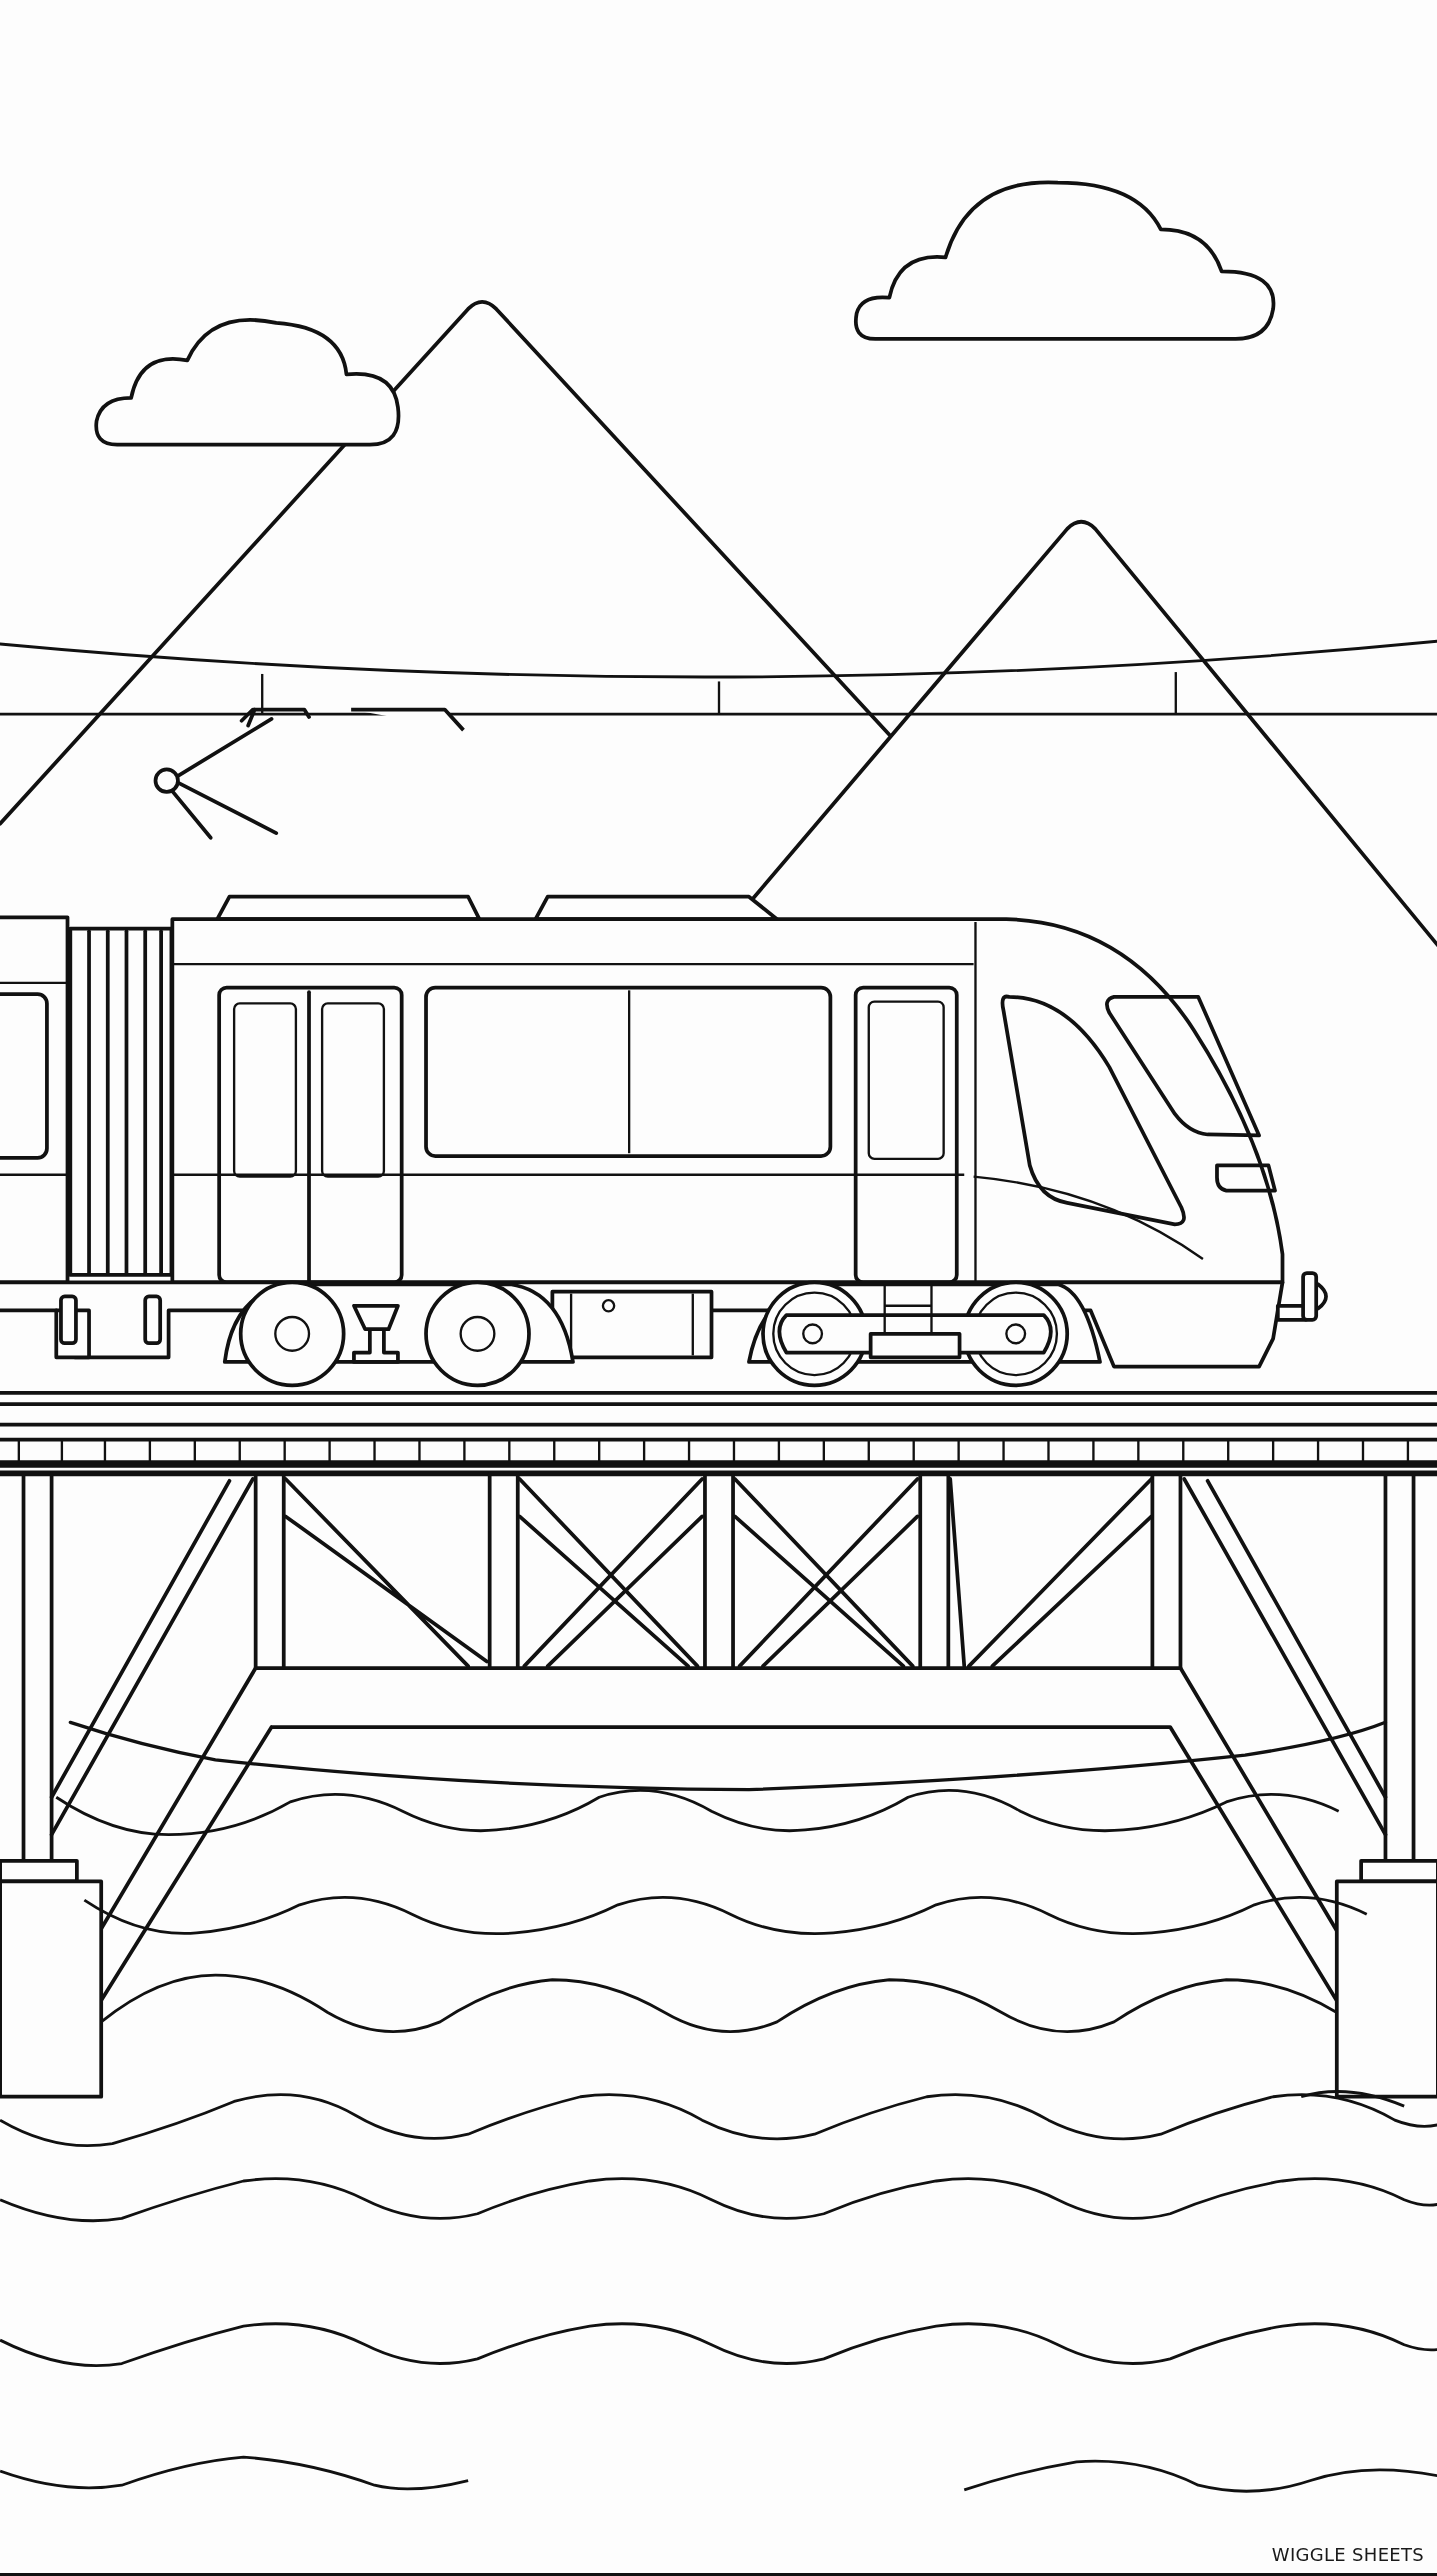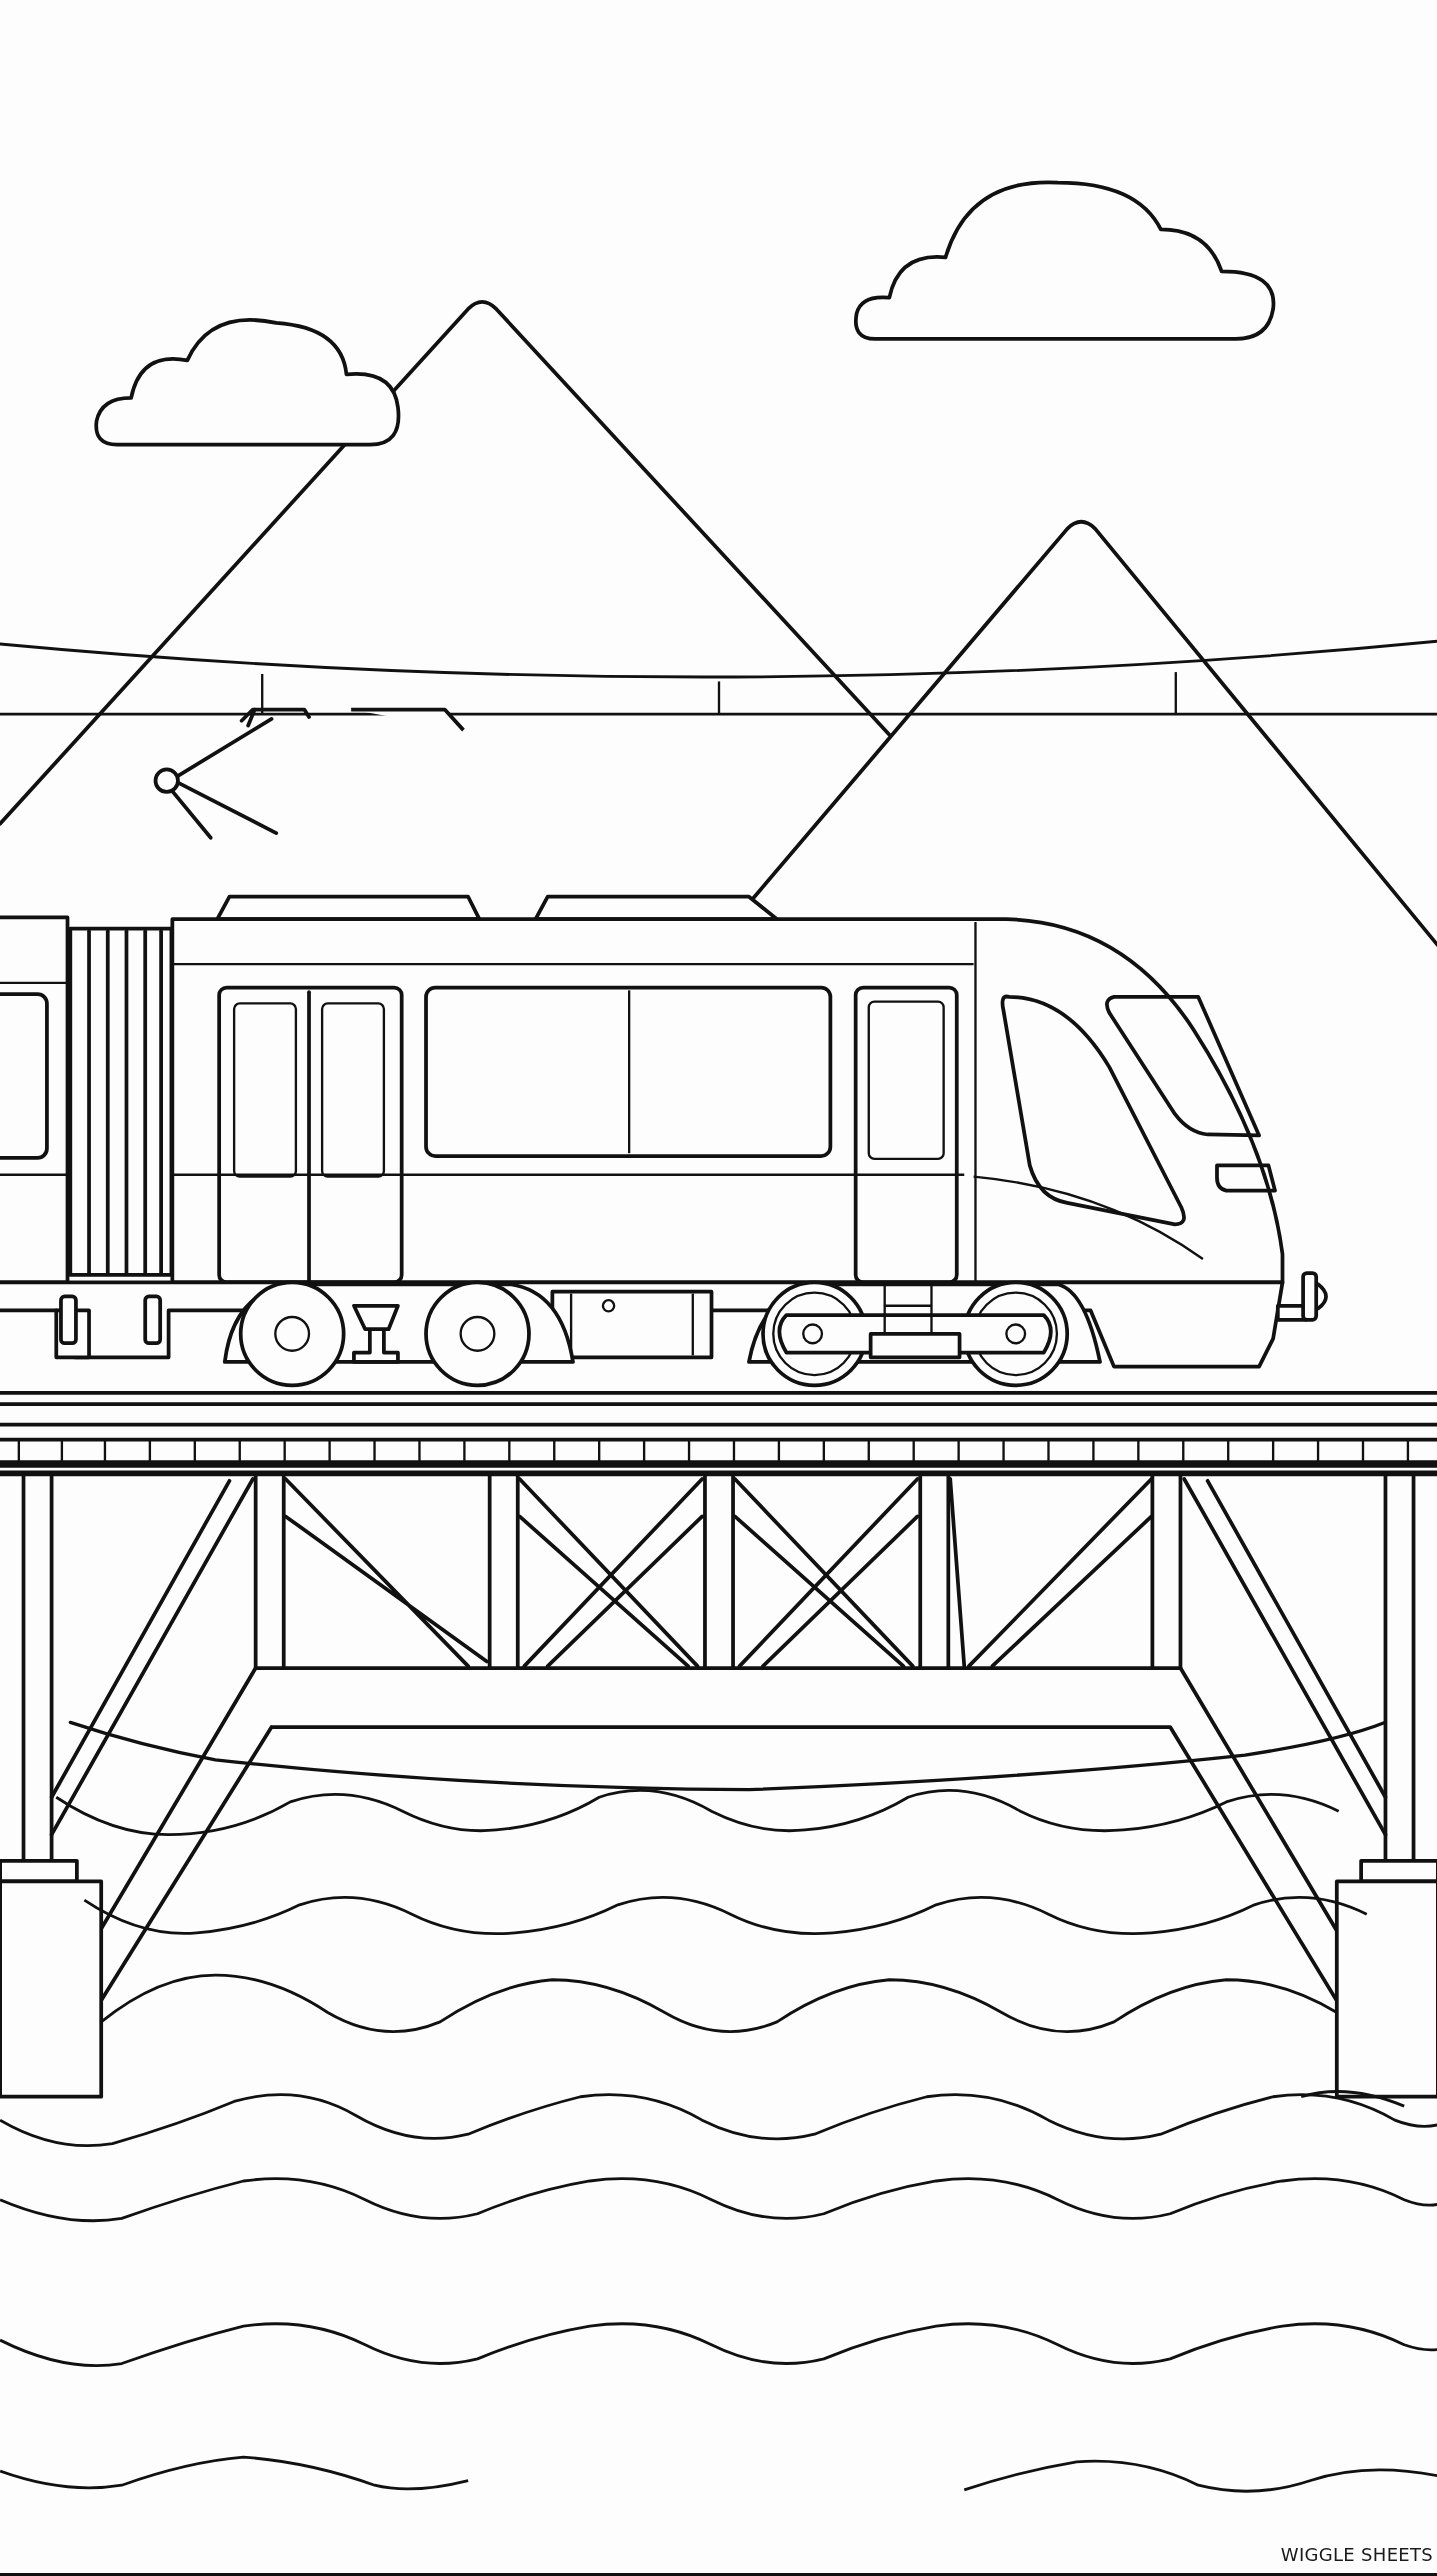--- a/index.html
+++ b/index.html
@@ -1,21 +1,21 @@
 <!DOCTYPE html>
 <html style="font-size:15px"><head>
 <meta charset="utf-8">
 <style>
   html,body{margin:0;padding:0;background:#fdfdfd;}
   .page{position:relative;width:1438px;height:2576px;overflow:hidden;background:#fdfdfd;}
   svg{position:absolute;left:0;top:0;}
   .ln{fill:none;stroke:#111;stroke-width:4;stroke-linejoin:round;stroke-linecap:round;}
   .lnf{fill:#fdfdfd;stroke:#111;stroke-width:4;stroke-linejoin:round;}
   .thin{fill:none;stroke:#111;stroke-width:2.5;}
-  .brand{position:absolute;right:5px;bottom:11.2px;font-family:"DejaVu Sans",sans-serif;font-size:18px;color:#1a1a1a;letter-spacing:0.3px;}
+  .brand{position:absolute;right:14px;bottom:11.2px;font-family:"DejaVu Sans",sans-serif;font-size:18px;color:#1a1a1a;letter-spacing:0.3px;}
   .border{position:absolute;left:0;bottom:0;width:1438px;height:2.8px;background:#111;}
 </style>
 </head>
 <body>
 
 <div class="page">
 <svg width="1438" height="2576" viewBox="0 0 1536 2752">
 
   <g>
     <path class="ln" d="M0,880 L500,330 Q515,315 530,330 L950,785"></path>

